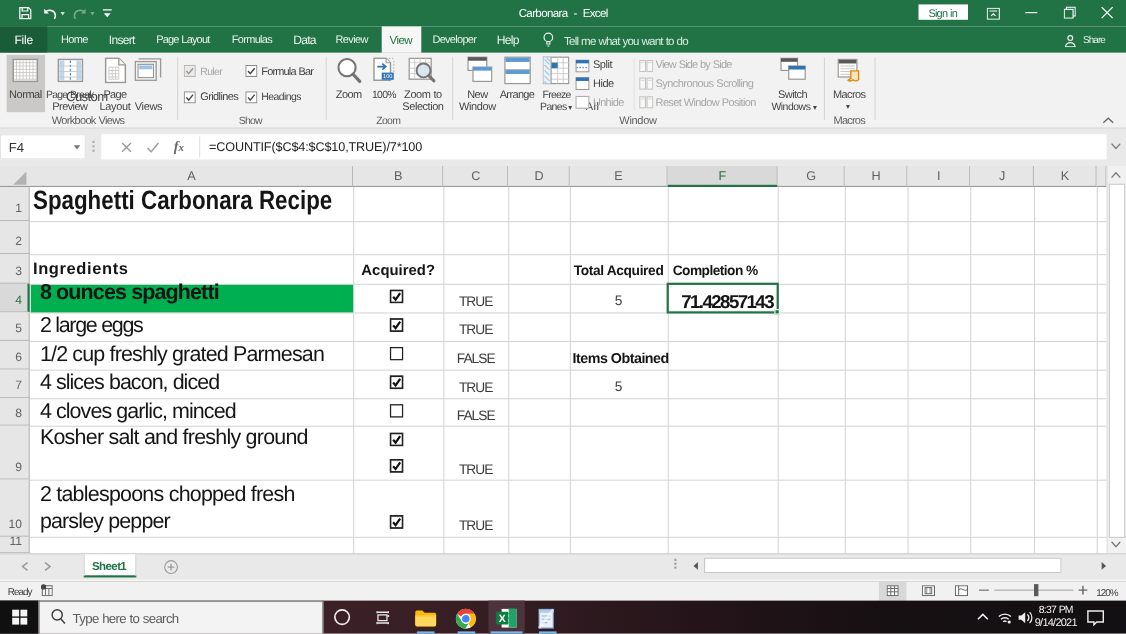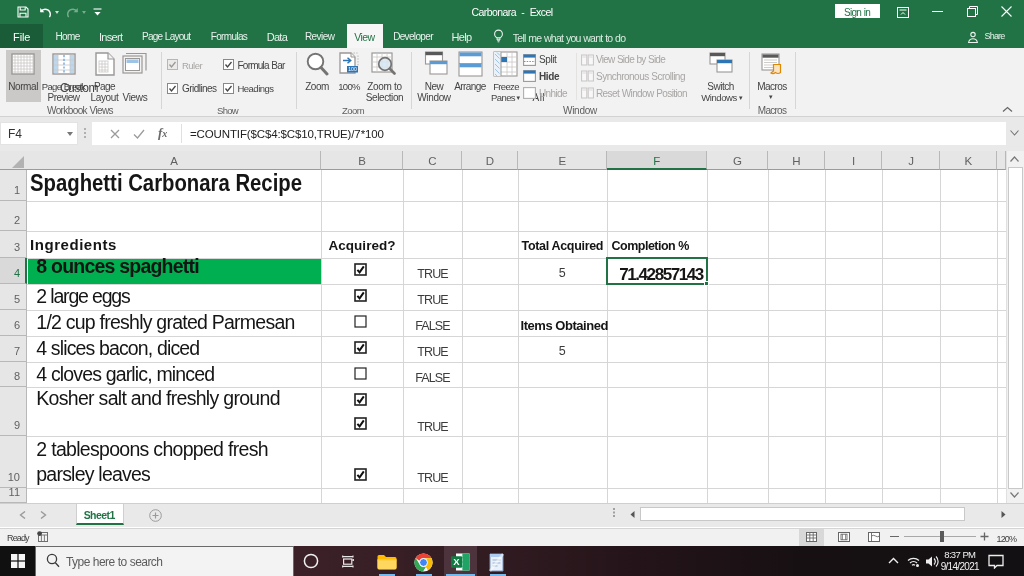--- a/index.html
+++ b/index.html
@@ -196,21 +196,21 @@
 <svg class="ab" style="left:523px;top:53.5px" width="13" height="12" viewBox="0 0 13 12">
       <rect x="0.6" y="0.6" width="11.8" height="10.8" fill="#fff" stroke="#9a9896" stroke-width="1.1"></rect>
       <rect x="0.6" y="0.6" width="11.8" height="3" fill="#2e75b6"></rect>
       <path d="M1 7.5 h11" stroke="#5b9bd5" stroke-width="1" stroke-dasharray="1.5 1.2"></path>
     </svg>
 <div class="ab" style="left:539px;top:54px;font-size:10px;font-weight:400;color:#444;letter-spacing:-0.39px;white-space:pre">Split</div>
 <svg class="ab" style="left:523px;top:70px" width="13" height="12" viewBox="0 0 13 12">
       <rect x="0.6" y="0.6" width="11.8" height="10.8" fill="#fff" stroke="#9a9896" stroke-width="1.1"></rect>
       <rect x="0.6" y="0.6" width="11.8" height="3" fill="#2e75b6"></rect>
     </svg>
-<div class="ab" style="left:539px;top:70.5px;font-size:10px;font-weight:700;color:#444;letter-spacing:-0.40px;white-space:pre">Hide</div>
+<div class="ab" style="left:539px;top:70.5px;font-size:10px;font-weight:400;color:#444;letter-spacing:-0.40px;white-space:pre">Hide</div>
 <svg class="ab" style="left:523px;top:87px" width="13" height="12" viewBox="0 0 13 12">
       <rect x="0.6" y="0.6" width="11.8" height="10.8" fill="#fff" stroke="#b0aeac" stroke-width="1.1"></rect>
     </svg>
 <div class="ab" style="left:539px;top:87.5px;font-size:10px;font-weight:400;color:#a8a6a4;letter-spacing:-0.62px;white-space:pre">Unhide</div>
 <svg class="ab" style="left:581px;top:53.5px" width="13" height="12" viewBox="0 0 13 12" opacity="0.5">
 <rect x="0.6" y="1" width="5.2" height="10" fill="#fff" stroke="#9a9896" stroke-width="1"></rect>
 <rect x="7.2" y="1" width="5.2" height="10" fill="#fff" stroke="#9a9896" stroke-width="1"></rect>
 <path d="M1.5 3 h3.4 M8.1 3 h3.4" stroke="#b5b3b1" stroke-width="0.8"></path>
     </svg>
 <div class="ab" style="left:596px;top:54px;font-size:10px;font-weight:400;color:#a8a6a4;letter-spacing:-0.76px;white-space:pre;word-spacing:0.49px">View Side by Side</div>
@@ -339,21 +339,21 @@
 <div class="ab" style="left:321px;top:239.1px;width:82px;text-align:center;font-size:13.5px;font-weight:700;color:#151515;letter-spacing:0.03px;line-height:13.5px">Acquired?</div>
 <div class="ab" style="left:521.5px;top:239.9px;font-size:12.5px;font-weight:700;color:#151515;letter-spacing:-0.32px;line-height:12.5px;white-space:pre">Total Acquired</div>
 <div class="ab" style="left:611.5px;top:239.9px;font-size:12.5px;font-weight:700;color:#151515;letter-spacing:-0.5px;line-height:12.5px;white-space:pre">Completion %</div>
 <div class="ab" style="left:36.3px;top:257px;font-size:19.5px;font-weight:700;color:#151515;letter-spacing:-0.78px;line-height:19.5px;white-space:pre">8 ounces spaghetti</div>
 <div class="ab" style="left:36.3px;top:286.8px;font-size:19.5px;font-weight:400;color:#151515;letter-spacing:-1.17px;line-height:19.5px;white-space:pre">2 large eggs</div>
 <div class="ab" style="left:36.3px;top:313.0px;font-size:19.5px;font-weight:400;color:#151515;letter-spacing:-0.76px;line-height:19.5px;white-space:pre">1/2 cup freshly grated Parmesan</div>
 <div class="ab" style="left:36.3px;top:339.0px;font-size:19.5px;font-weight:400;color:#151515;letter-spacing:-0.86px;line-height:19.5px;white-space:pre">4 slices bacon, diced</div>
 <div class="ab" style="left:36.3px;top:364.5px;font-size:19.5px;font-weight:400;color:#151515;letter-spacing:-0.84px;line-height:19.5px;white-space:pre">4 cloves garlic, minced</div>
 <div class="ab" style="left:36.3px;top:389.0px;font-size:19.5px;font-weight:400;color:#151515;letter-spacing:-0.7px;line-height:19.5px;white-space:pre">Kosher salt and freshly ground</div>
 <div class="ab" style="left:36.3px;top:439.5px;font-size:19.5px;font-weight:400;color:#151515;letter-spacing:-0.7px;line-height:19.5px;white-space:pre">2 tablespoons chopped fresh</div>
-<div class="ab" style="left:36.3px;top:464.9px;font-size:19.5px;font-weight:400;color:#151515;letter-spacing:-0.78px;line-height:19.5px;white-space:pre">parsley leaves</div>
+<div class="ab" style="left:36.3px;top:464.9px;font-size:19.5px;font-weight:400;color:#151515;letter-spacing:-0.78px;line-height:19.5px;white-space:pre">parsley pepper</div>
 <div class="ab" style="left:403px;top:268.4px;width:59px;text-align:center;font-size:12.5px;font-weight:400;color:#3c3c3c;letter-spacing:-0.85px;line-height:12.5px">TRUE</div>
 <div class="ab" style="left:403px;top:294.4px;width:59px;text-align:center;font-size:12.5px;font-weight:400;color:#3c3c3c;letter-spacing:-0.85px;line-height:12.5px">TRUE</div>
 <div class="ab" style="left:403px;top:320.4px;width:59px;text-align:center;font-size:12.5px;font-weight:400;color:#3c3c3c;letter-spacing:-0.85px;line-height:12.5px">FALSE</div>
 <div class="ab" style="left:403px;top:346.4px;width:59px;text-align:center;font-size:12.5px;font-weight:400;color:#3c3c3c;letter-spacing:-0.85px;line-height:12.5px">TRUE</div>
 <div class="ab" style="left:403px;top:371.7px;width:59px;text-align:center;font-size:12.5px;font-weight:400;color:#3c3c3c;letter-spacing:-0.85px;line-height:12.5px">FALSE</div>
 <div class="ab" style="left:403px;top:420.9px;width:59px;text-align:center;font-size:12.5px;font-weight:400;color:#3c3c3c;letter-spacing:-0.85px;line-height:12.5px">TRUE</div>
 <div class="ab" style="left:403px;top:472.1px;width:59px;text-align:center;font-size:12.5px;font-weight:400;color:#3c3c3c;letter-spacing:-0.85px;line-height:12.5px">TRUE</div>
 <div class="ab" style="left:518px;top:267.2px;width:88.5px;text-align:center;font-size:12.5px;font-weight:400;color:#3c3c3c;letter-spacing:0px;line-height:12.5px">5</div>
 <div class="ab" style="left:518px;top:345.2px;width:88.5px;text-align:center;font-size:12.5px;font-weight:400;color:#3c3c3c;letter-spacing:0px;line-height:12.5px">5</div>
 <div class="ab" style="left:520.5px;top:319.0px;font-size:13px;font-weight:700;color:#151515;letter-spacing:-0.46px;line-height:13px;white-space:pre">Items Obtained</div>

